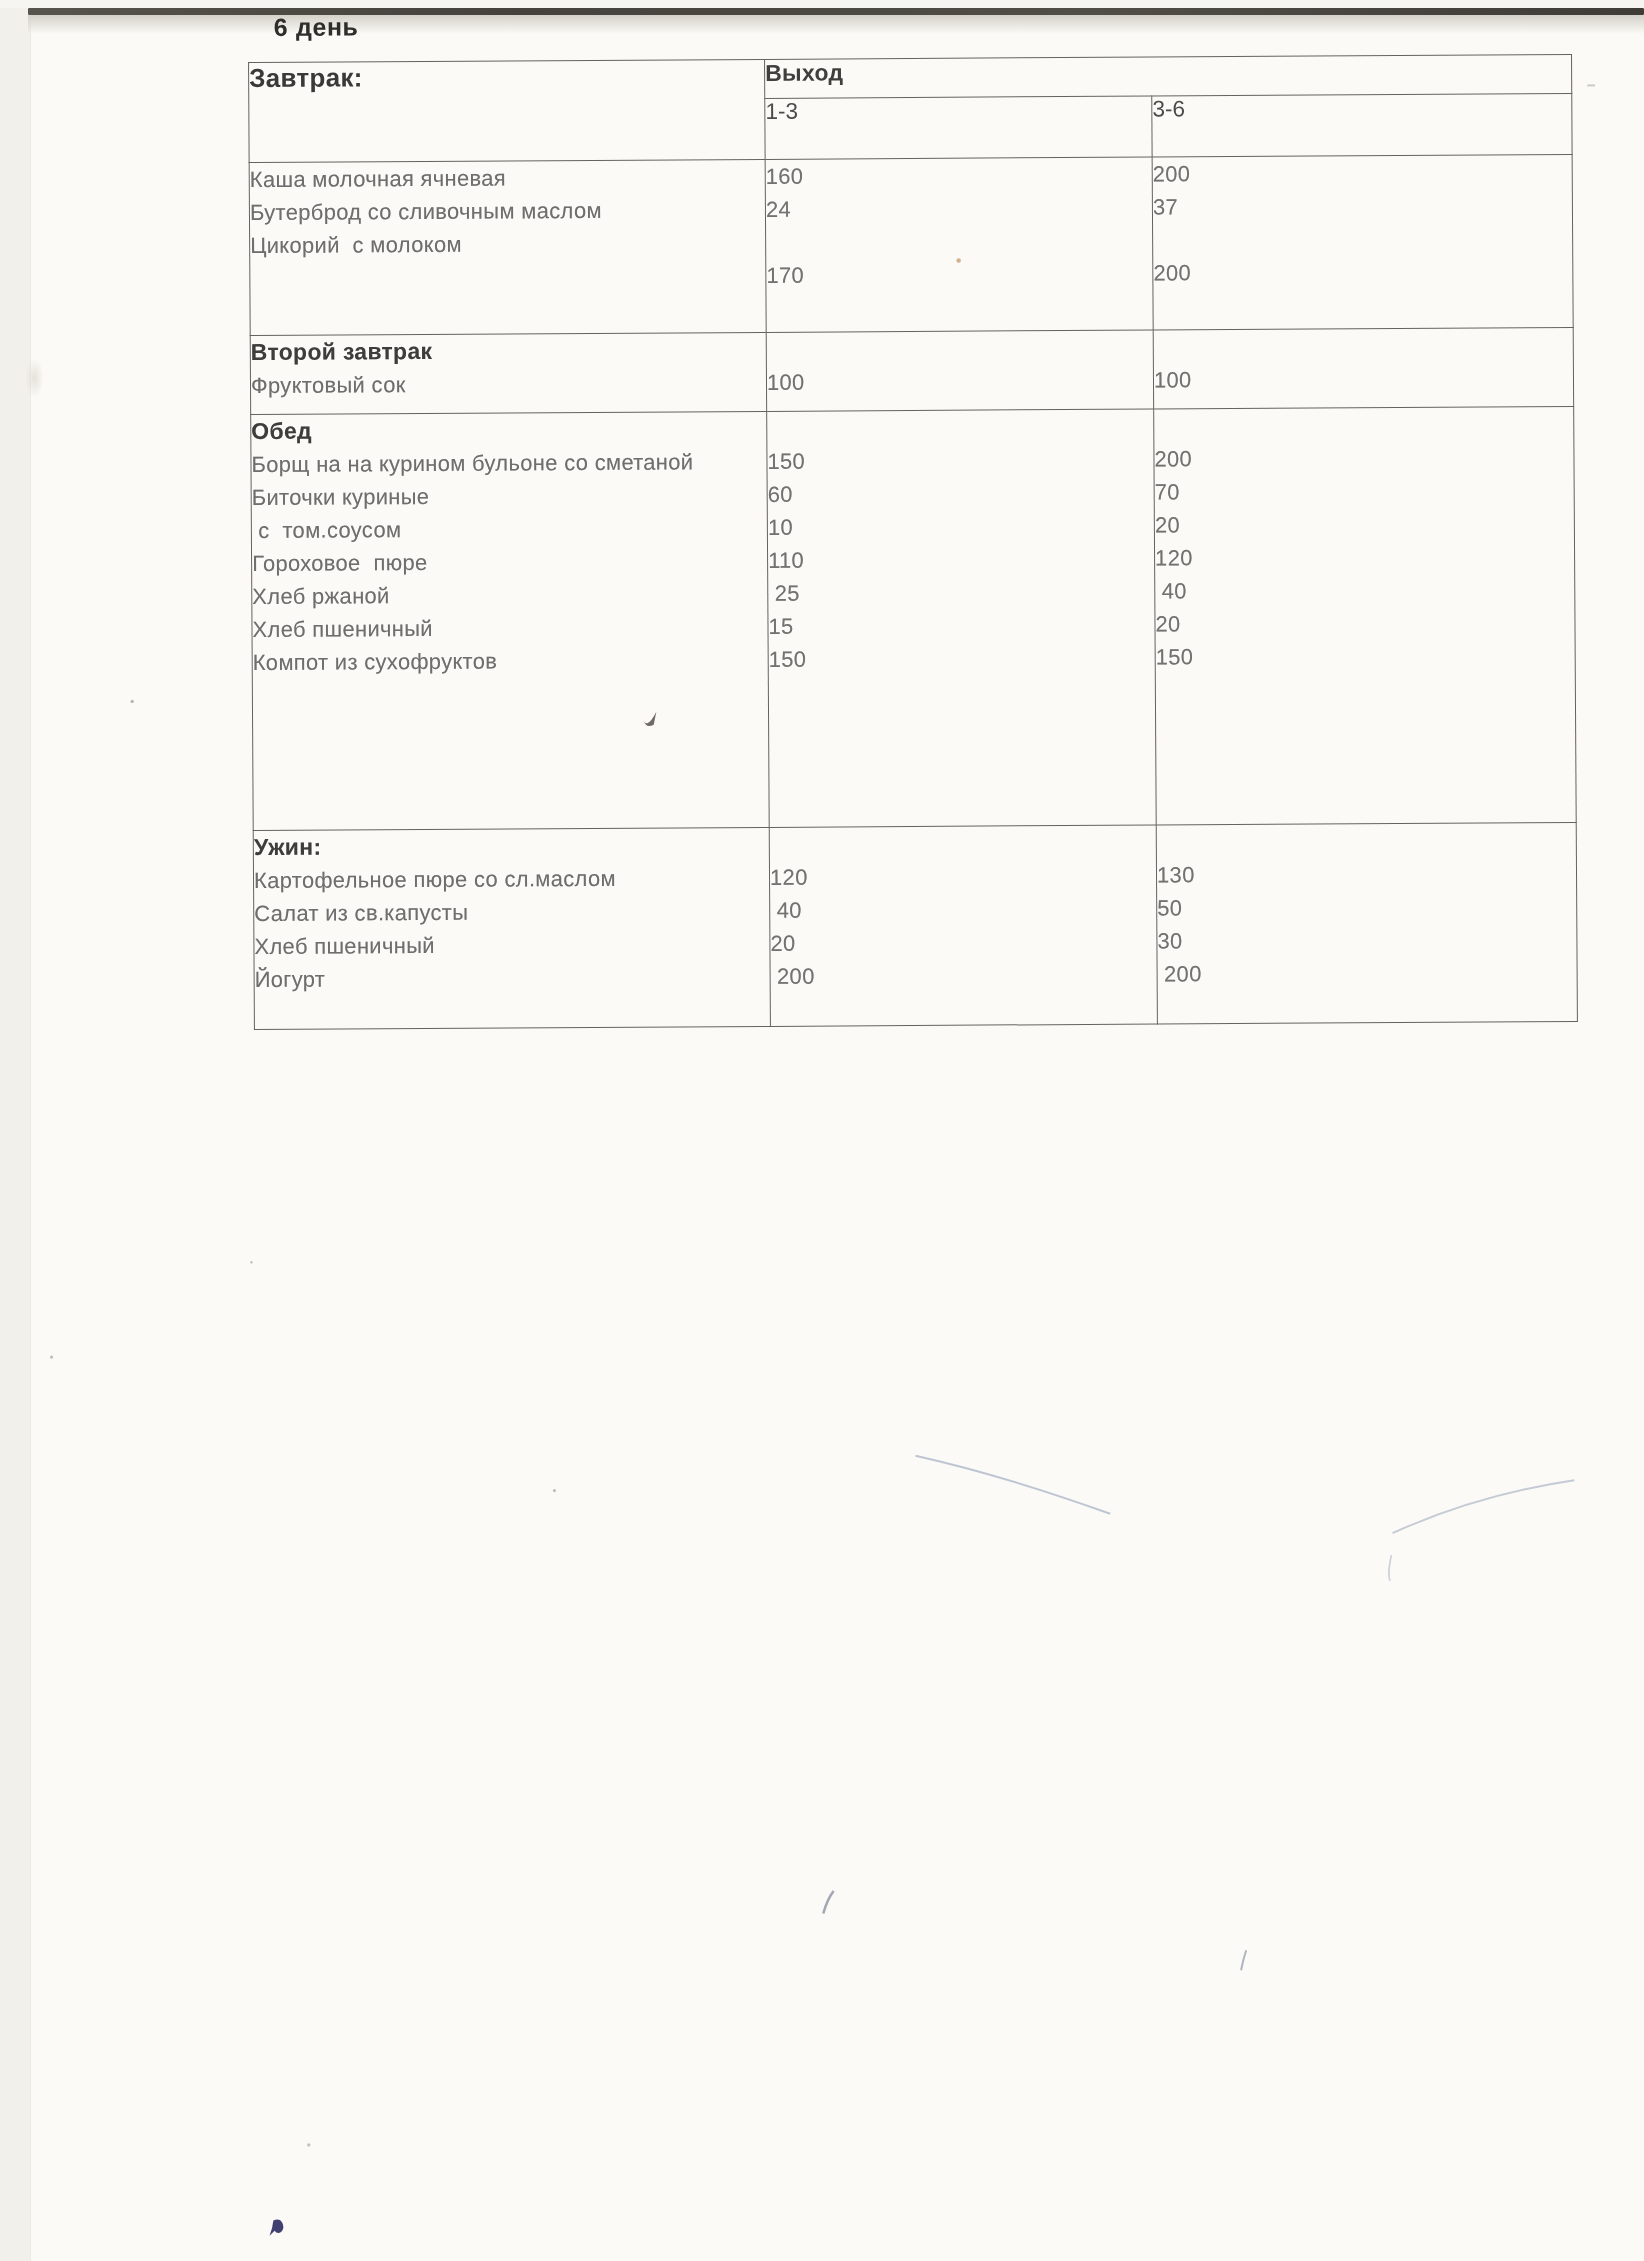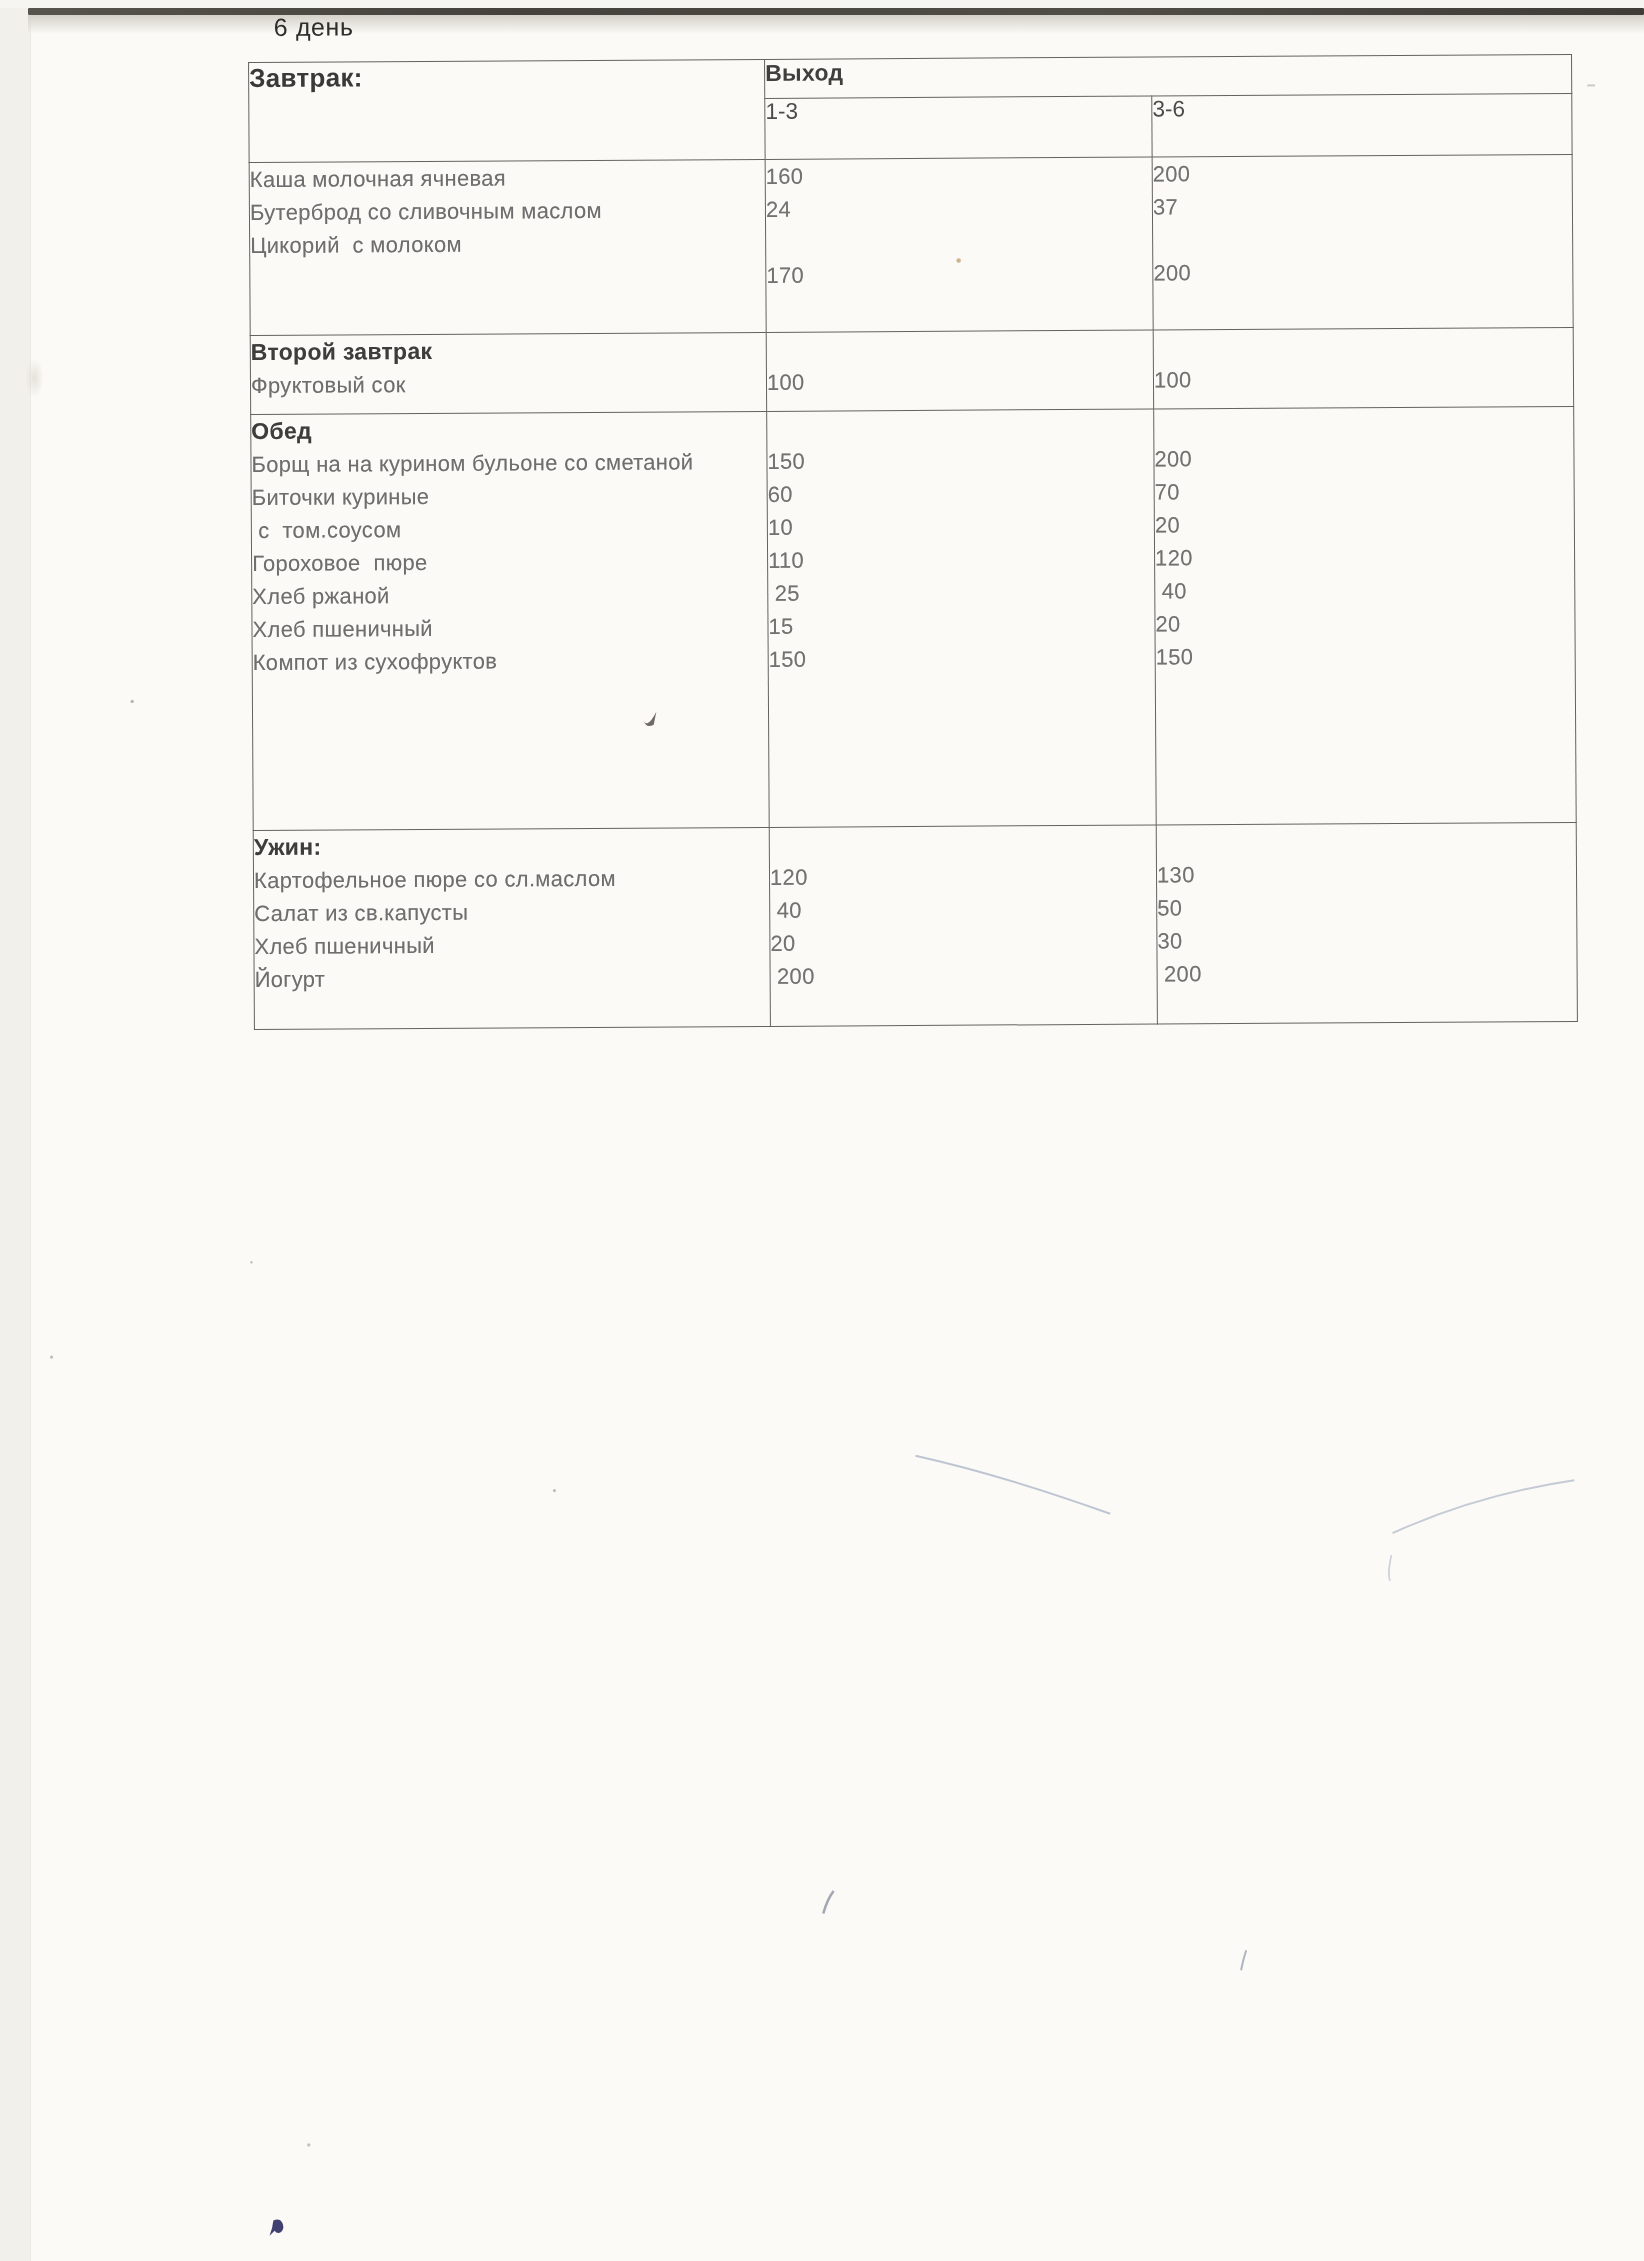--- a/index.html
+++ b/index.html
@@ -18,21 +18,21 @@
     background:linear-gradient(90deg,#57534d 0%,#45423d 30%,#514d47 65%,#3f3c38 100%);
     border-radius:1.3px;}
   .scan-fade{position:absolute;left:28px;top:15px;width:1616px;height:19.3px;
     background:linear-gradient(#d4d1ca,rgba(250,249,245,0));}
   .scan-topwhite{position:absolute;left:0;top:0;width:1644px;height:8.4px;background:#f6f5f1;}
 
   
   #sheet{position:absolute;left:0;top:0;width:1644px;height:2261px;
     transform:rotate(-0.35deg);transform-origin:258px 548px;}
 
-  .doc-title{position:absolute;left:277px;top:13px;font-size:25px;font-weight:normal;
+  .doc-title{position:absolute;left:277px;top:13px;font-size:25px;font-weight:bold;
     color:#2e2d2b;letter-spacing:0.6px;}
 
   table.menu{position:absolute;left:251px;top:62px;width:1323px;
     border-collapse:collapse;table-layout:fixed;
     color:#6b6b6b;}
   table.menu, table.menu th, table.menu td{border:1.3px solid #656360;}
   table.menu th, table.menu td{vertical-align:top;padding:0;}
   tr.r-output{height:39px;}
   tr.r-ages{height:61px;}
   tr.sec-breakfast{height:173px;}

